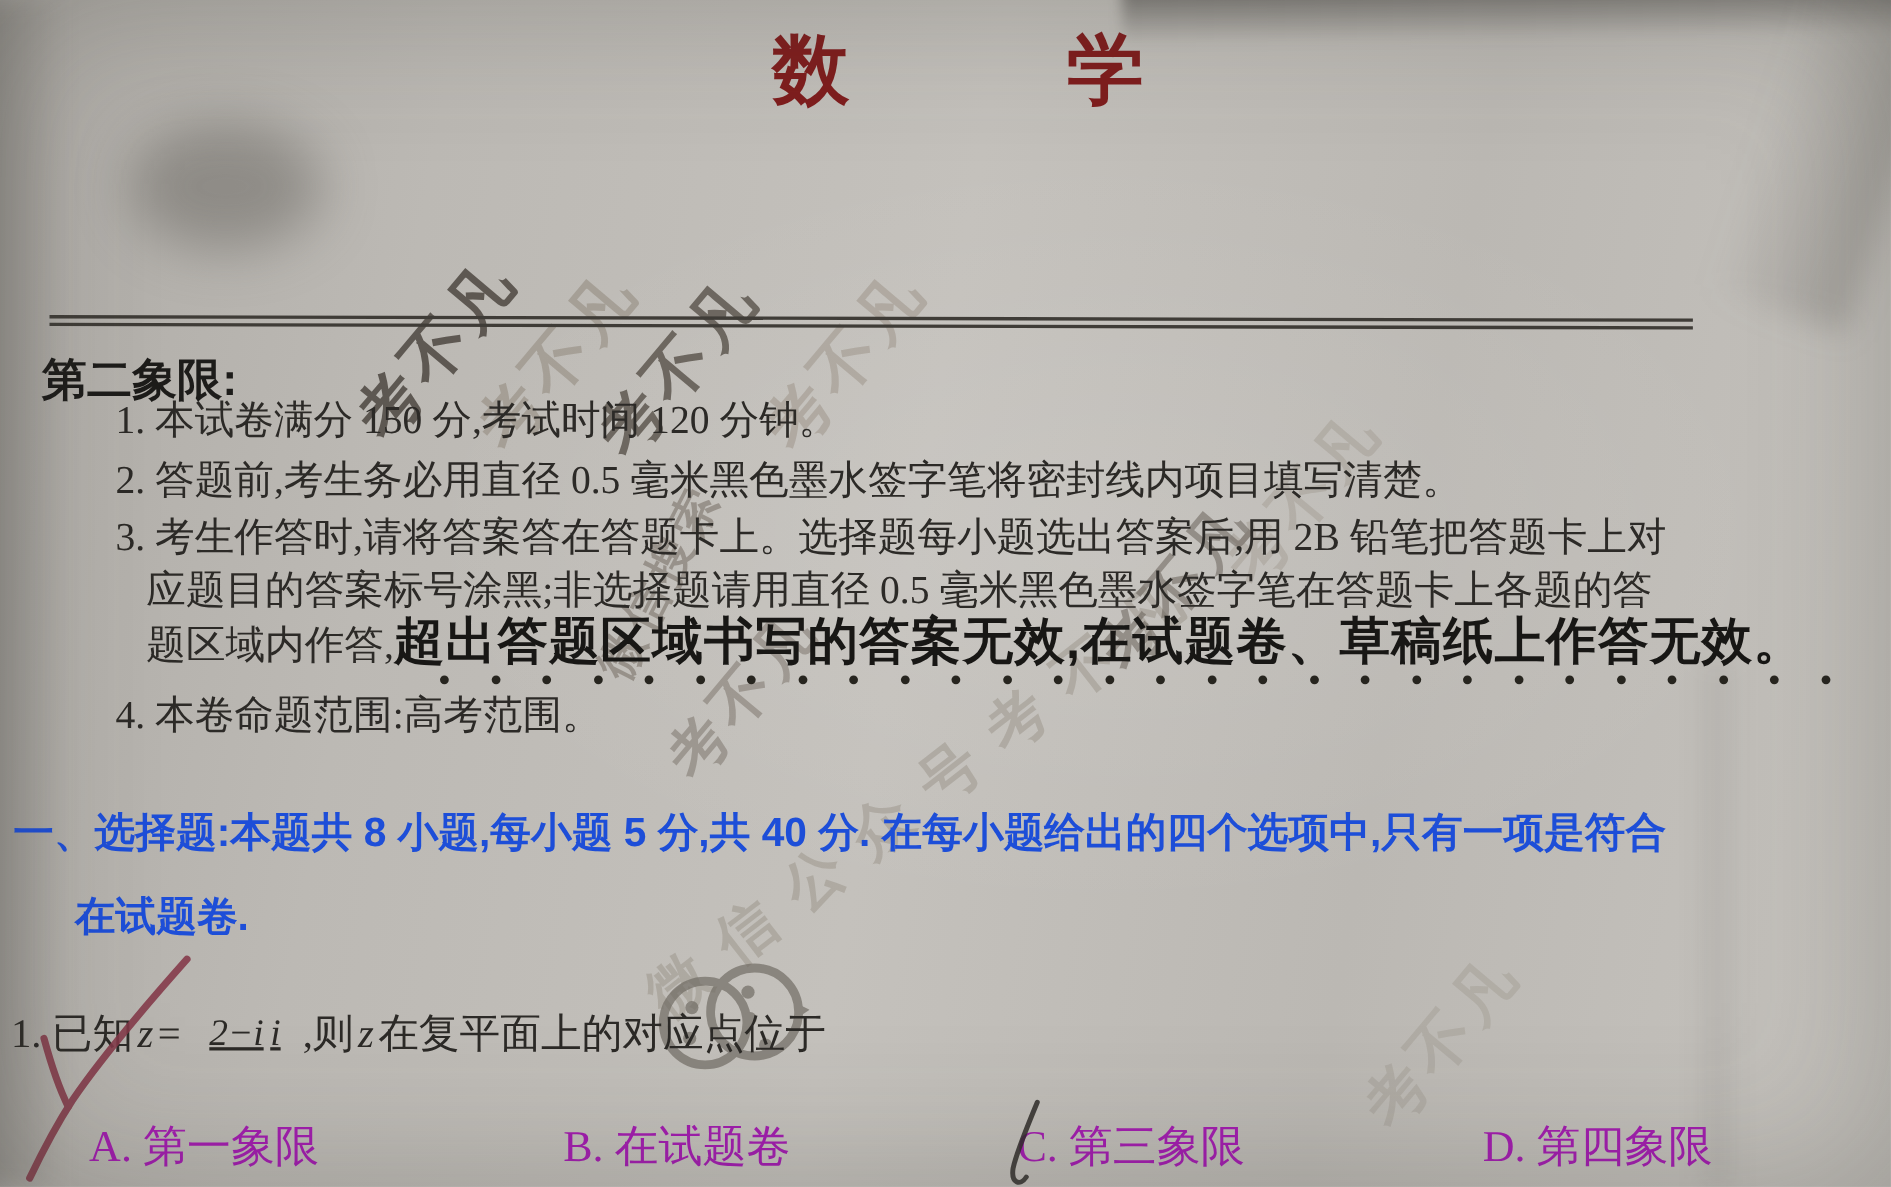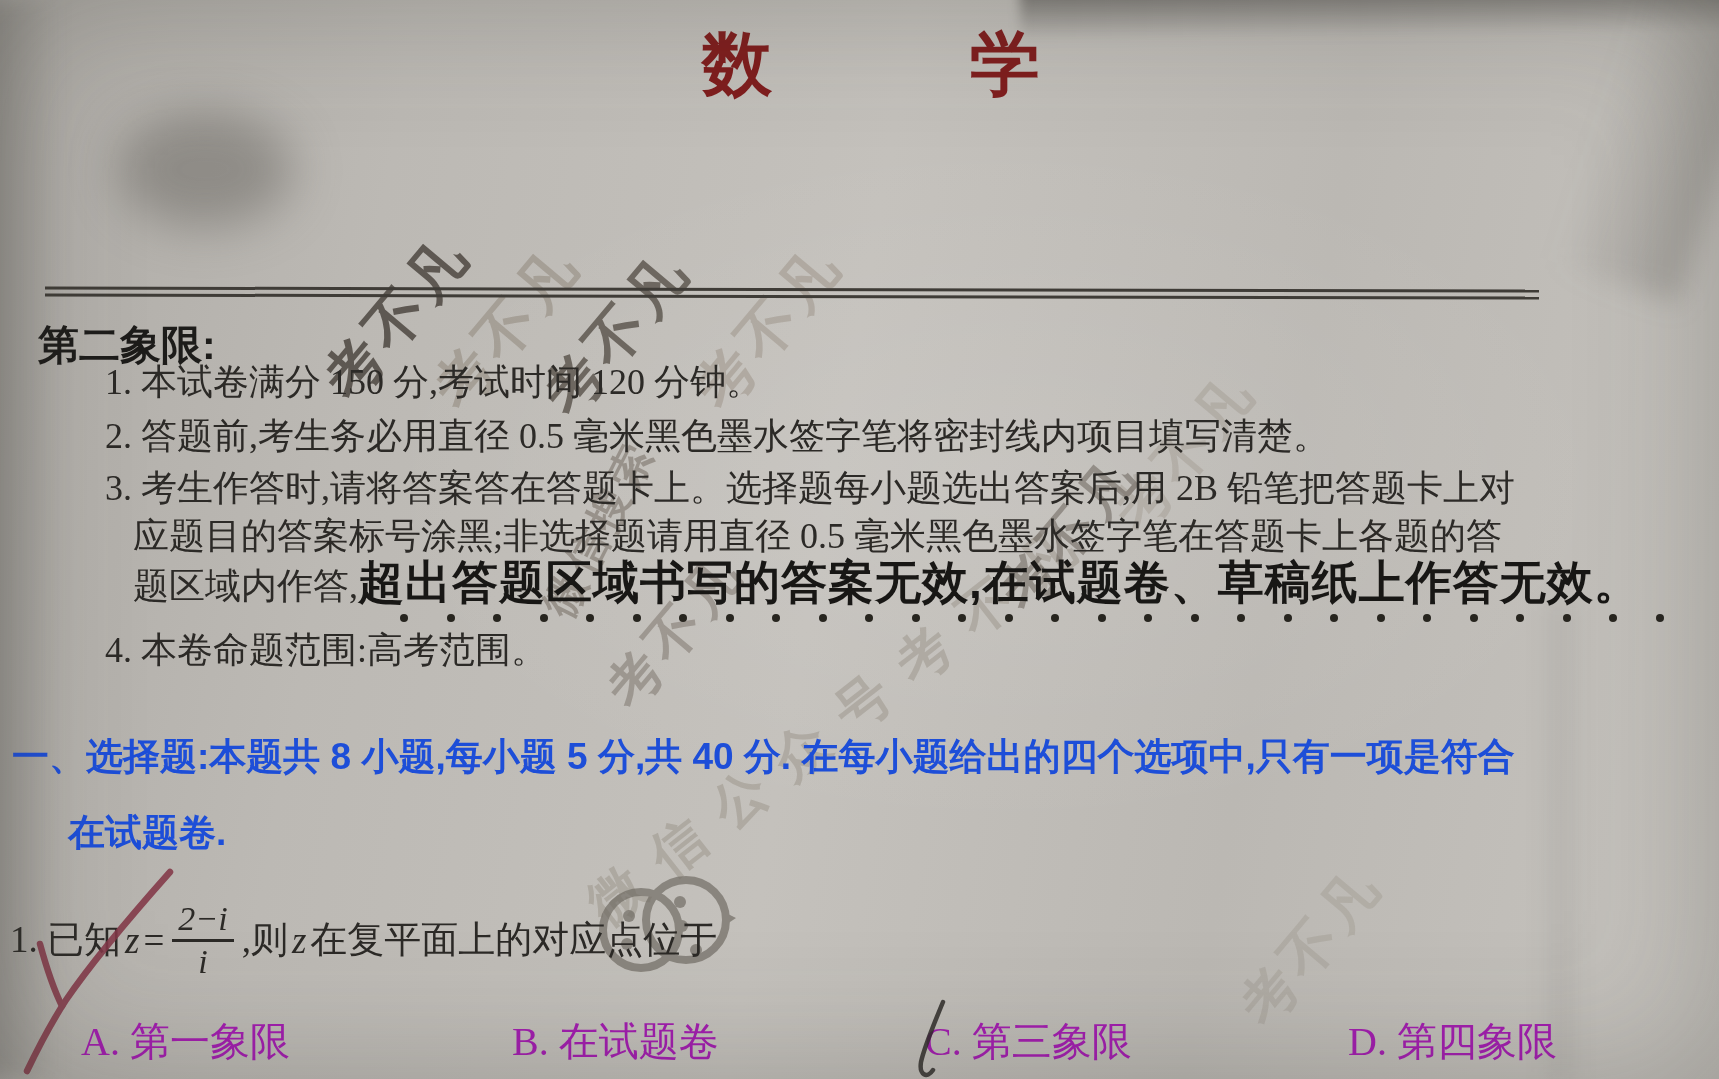--- a/index.html
+++ b/index.html
@@ -43,21 +43,21 @@
   .em-dot{position:absolute;width:8px;height:8px;border-radius:50%;background:#27251f;}
 
   .sec-line{position:absolute;font-size:37px;font-weight:bold;color:#1d4ed8;white-space:nowrap;
     font-family:"Liberation Sans","DejaVu Sans",sans-serif;}
   .s1{left:12px;top:732px;}
   .s2{left:68px;top:808px;}
 
   .q1{position:absolute;left:10px;top:888px;height:104px;display:flex;align-items:center;
       font-size:37px;color:#2c2a27;white-space:nowrap;}
   .q1 .mathvar{font-style:italic;font-family:"Liberation Serif","DejaVu Serif",serif;padding:0 4px;}
-  .frac{display:inline-flex;flex-direction:column;align-items:center;margin:0 8px;vertical-align:middle;}
+  .frac{display:inline-flex;flex-direction:row;align-items:center;margin:0 20px;vertical-align:middle;text-decoration:underline;}
   .frac .num{font-size:34px;font-style:italic;padding:0 6px;line-height:1.05;}
   .frac .den{font-size:34px;font-style:italic;line-height:1.05;}
   .frac .bar{width:100%;border-top:3px solid #2c2a27;margin:2px 0;}
 
   .option{position:absolute;top:1014px;font-size:40px;color:#a21caf;white-space:nowrap;}
   .opt-a{left:81px;} .opt-b{left:512px;} .opt-c{left:925px;} .opt-d{left:1348px;}
   .option .olabel{margin-right:10px;}
 
   .wm{position:absolute;white-space:nowrap;font-weight:bold;transform-origin:left center;
       font-family:"Liberation Sans","DejaVu Sans",sans-serif;pointer-events:none;}

